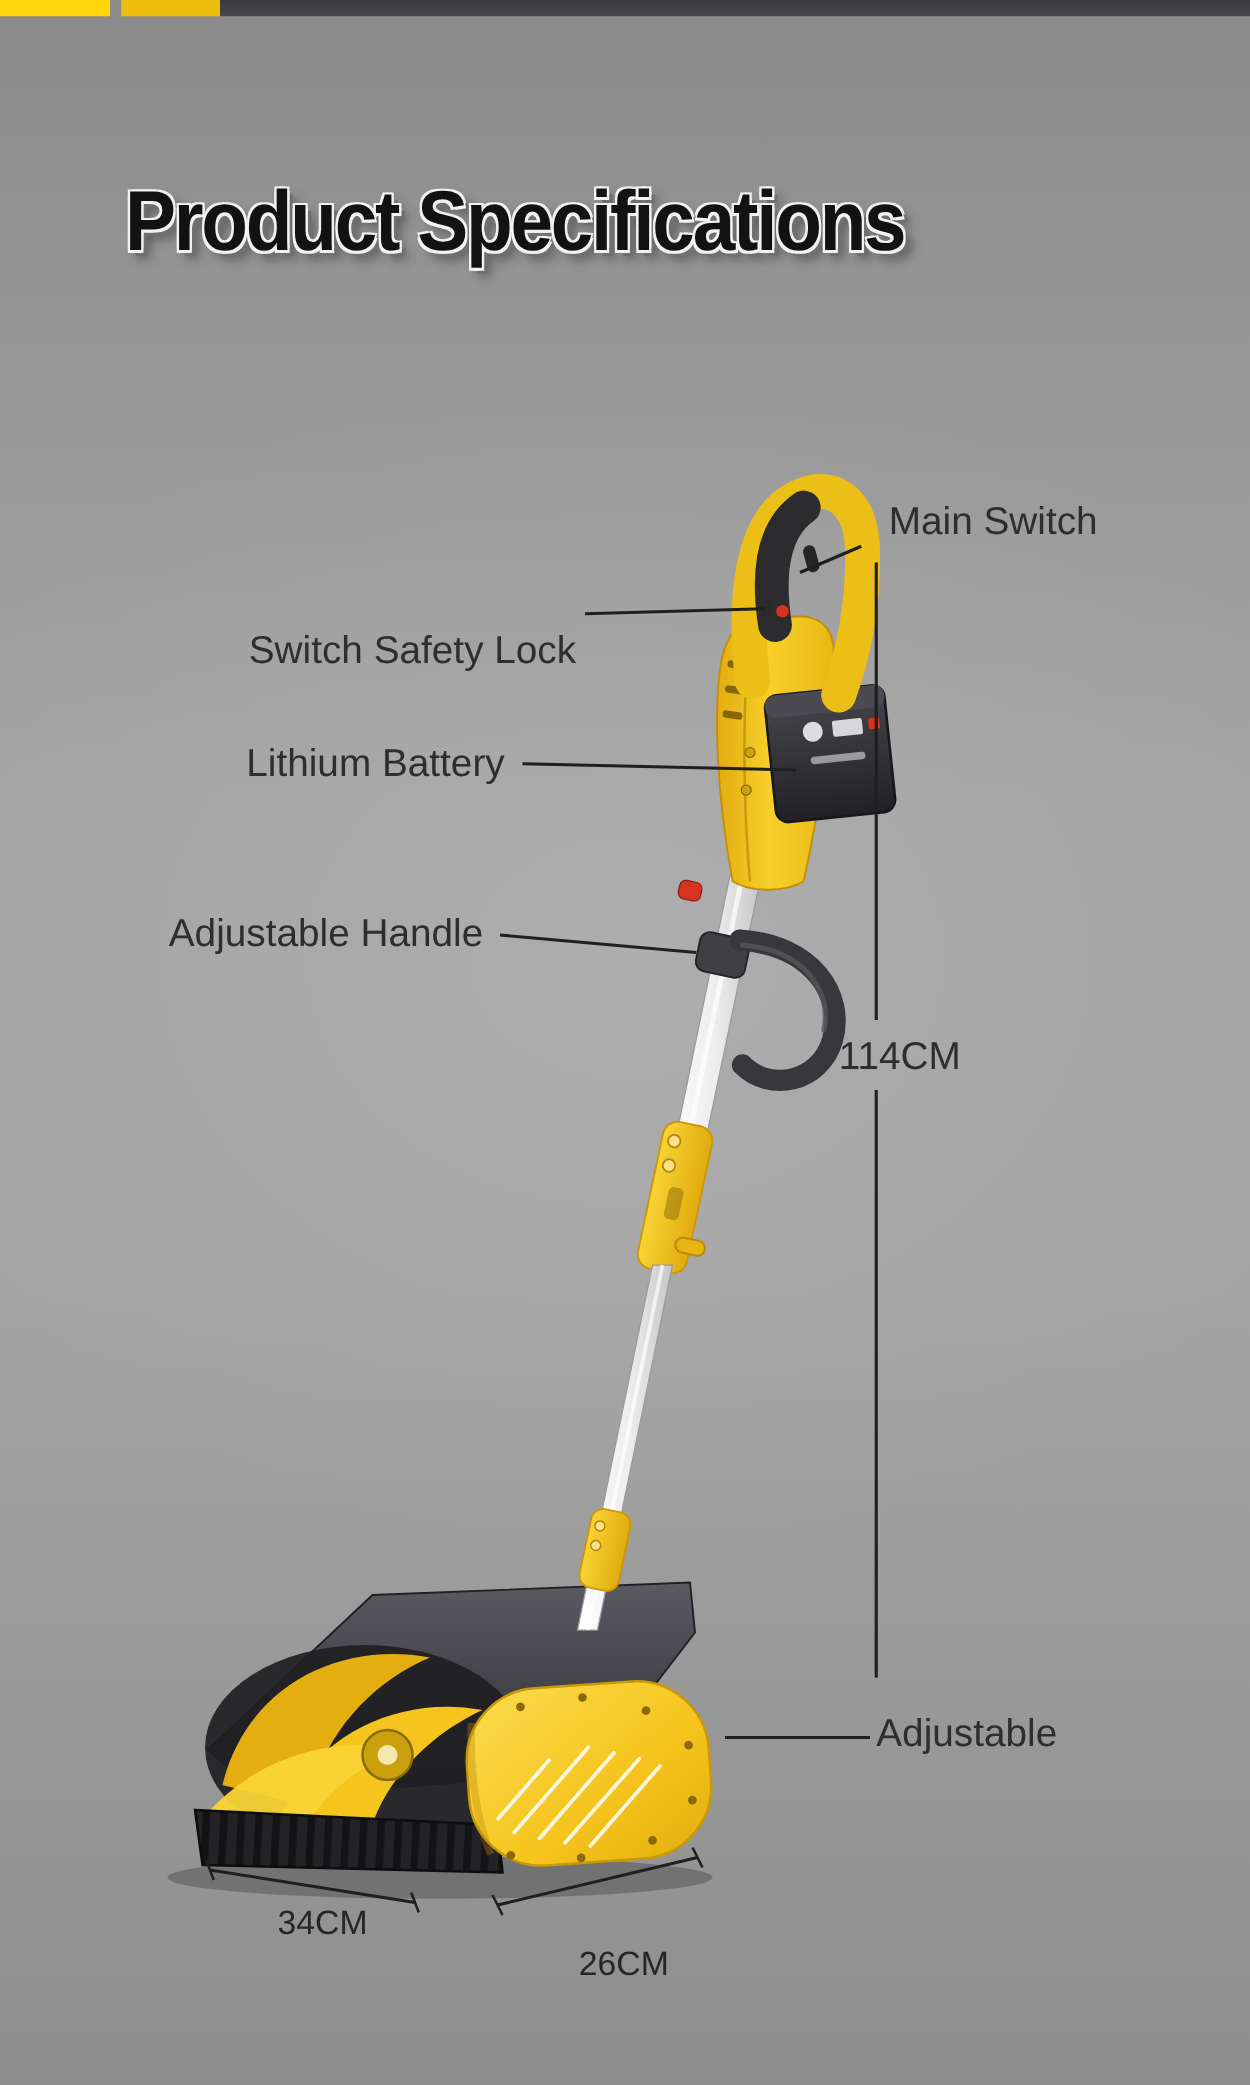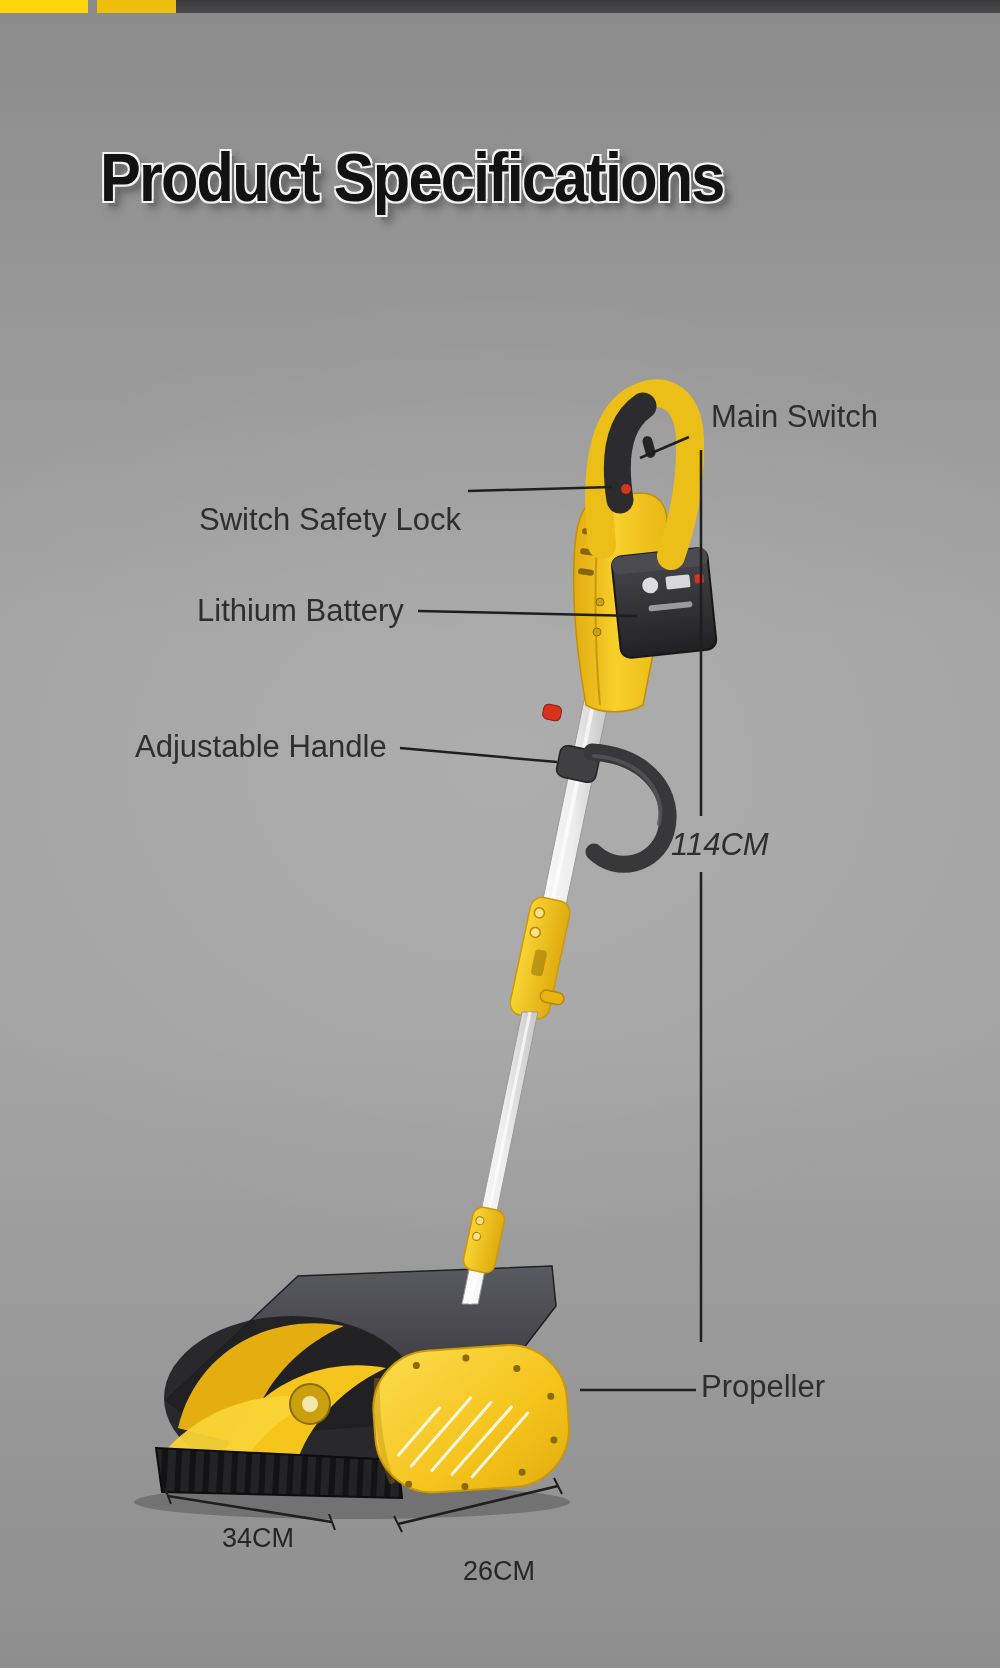--- a/index.html
+++ b/index.html
@@ -207,19 +207,19 @@
       <path d="M 394 1516 L 402 1532 M 554 1478 L 562 1494" stroke-width="2"></path>
     </g>
   </svg>
 
   <div class="title">Product Specifications</div>
 
   <div class="callout" style="left:711px;top:401px;">Main Switch</div>
   <div class="callout" style="left:199px;top:476px;margin-top:28px;">Switch Safety Lock</div>
   <div class="callout" style="left:135px;top:731px;">Adjustable Handle</div>
   <div class="callout" style="left:197px;top:595px;">Lithium Battery</div>
-  <div class="callout" style="left:671px;top:829px;font-style:italic;">114CM</div>
-  <div class="callout" style="left:701px;top:1371px;">Propeller</div>
+  <div class="callout" style="left:671px;top:829px;">114CM</div>
+  <div class="callout" style="left:701px;top:1371px;">Adjustable</div>
 
   <div class="dim" style="left:222px;top:1489px;">34CM</div>
   <div class="dim" style="left:463px;top:1522px;">26CM</div>
 
 </div>
 
 </body></html>

